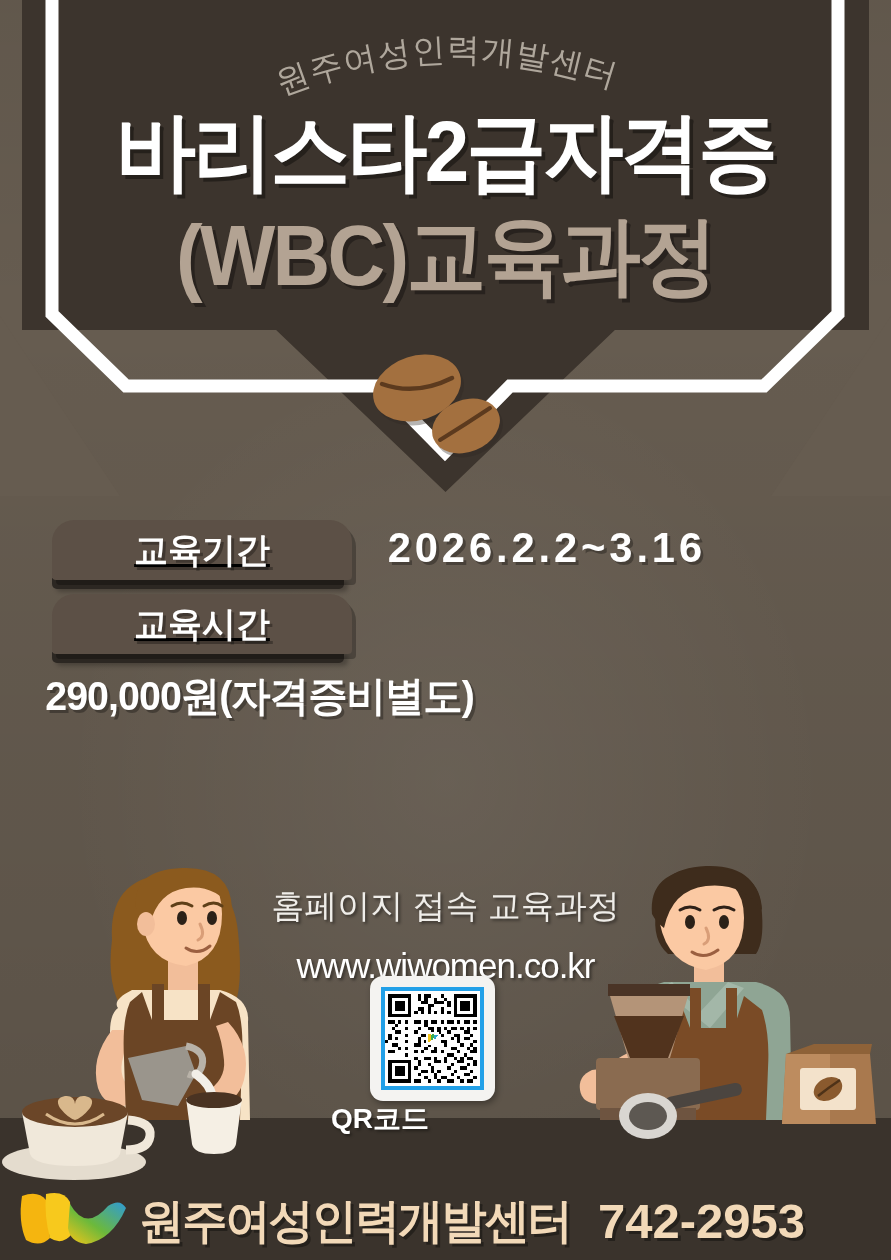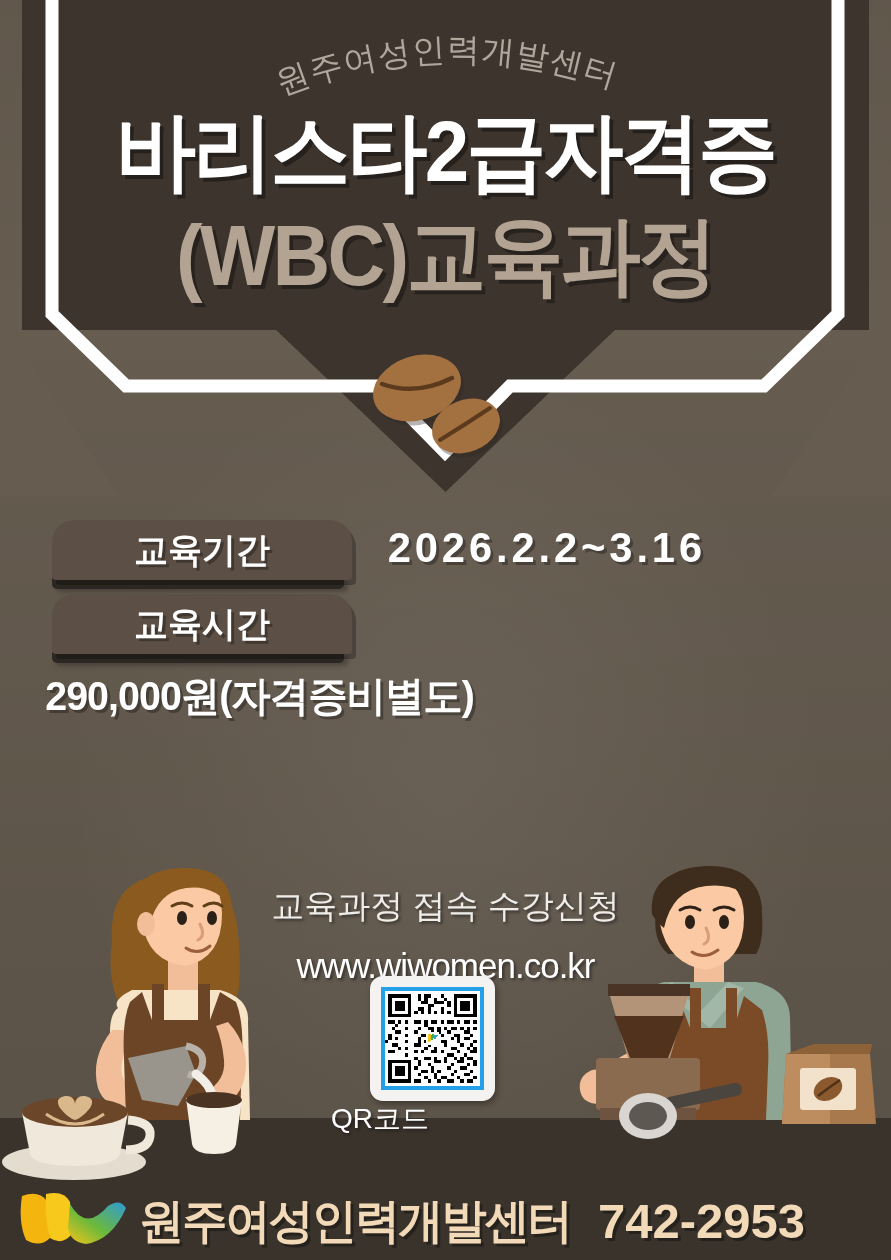--- a/index.html
+++ b/index.html
@@ -66,21 +66,21 @@
     white-space:nowrap;
     font-family:"Liberation Sans","DejaVu Sans",sans-serif;
   }
 
   
   .beans{position:absolute;left:368px;top:352px;width:140px;height:110px;}
 
   
   .info{position:absolute;left:0;top:520px;width:891px;}
   .row{position:relative;display:flex;align-items:flex-start;margin-bottom:14px;}
-  .pill-holder{position:relative;width:300px;flex:0 0 300px;margin-left:52px;}
+  .pill-holder{position:relative;width:300px;flex:0 0 300px;margin-left:52px;text-decoration:underline;}
   .pill{
     position:relative;
     height:60px;
     background:#5C5046;
     border-radius:22px 22px 4px 4px;
     box-shadow:4px 5px 0 rgba(0,0,0,0.27);
     display:flex;align-items:center;justify-content:center;
   }
   .pill-under{
     position:absolute;left:0;top:58px;width:292px;height:11px;
@@ -123,21 +123,21 @@
   }
   .qr-box{
     position:absolute;left:370px;top:976px;width:125px;height:125px;
     background:#F4F3F1;border-radius:13px;
     box-shadow:2px 3px 6px rgba(0,0,0,0.33);
     display:flex;align-items:center;justify-content:center;
   }
   .qr-inner{width:103px;height:103px;border:4px solid #22A0E8;background:#fff;position:relative;}
   .qr-caption{
     position:absolute;left:0;top:1100px;width:760px;text-align:center;
-    font-size:28px;color:#FFFFFF;font-weight:400;
+    font-size:28px;color:#FFFFFF;font-weight:700;
     text-shadow:2px 2px 3px rgba(0,0,0,0.4);
   }
 
   
   .footer{
     position:absolute;left:0;bottom:0;width:891px;height:78px;
     background:#3A332C;
     display:flex;align-items:center;
   }
   .footer-logo{width:118px;height:70px;margin-left:12px;flex:0 0 118px;}
@@ -313,21 +313,21 @@
       <path d="M 786 192 L 870 192 L 876 262 L 782 262 Z" fill="#A9794E"></path>
       <path d="M 786 192 L 830 192 L 830 262 L 782 262 Z" fill="#BD8C5F"></path>
       <path d="M 786 192 L 814 182 L 872 182 L 870 192 Z" fill="#8E6238"></path>
       <rect x="800" y="206" width="56" height="42" rx="3" fill="#F3E2CB"></rect>
       <ellipse cx="828" cy="227" rx="15" ry="11" transform="rotate(-28 828 227)" fill="#8A5A2E"></ellipse>
       <path d="M 818 234 Q 828 226 840 218" stroke="#4E3218" stroke-width="2.6" fill="none"></path>
     </g>
   </svg>
 
   <div class="web">
-    <div class="line1">교육과정 접속 수강신청</div>
+    <div class="line1">홈페이지 접속 교육과정</div>
     <div class="line2">www.wjwomen.co.kr</div>
   </div>
 
   <div class="qr-box">
     <div class="qr-inner">
       <svg viewBox="0 0 29 29" width="95" height="95" shape-rendering="crispEdges">
         <rect width="29" height="29" fill="#ffffff"></rect>
         <g fill="#000000">
 
           <path d="M1 1h7v1h-7zM1 2h1v5h-1zM7 2h1v5h-1zM1 7h7v1h-7zM3 3h3v3h-3z"></path>

